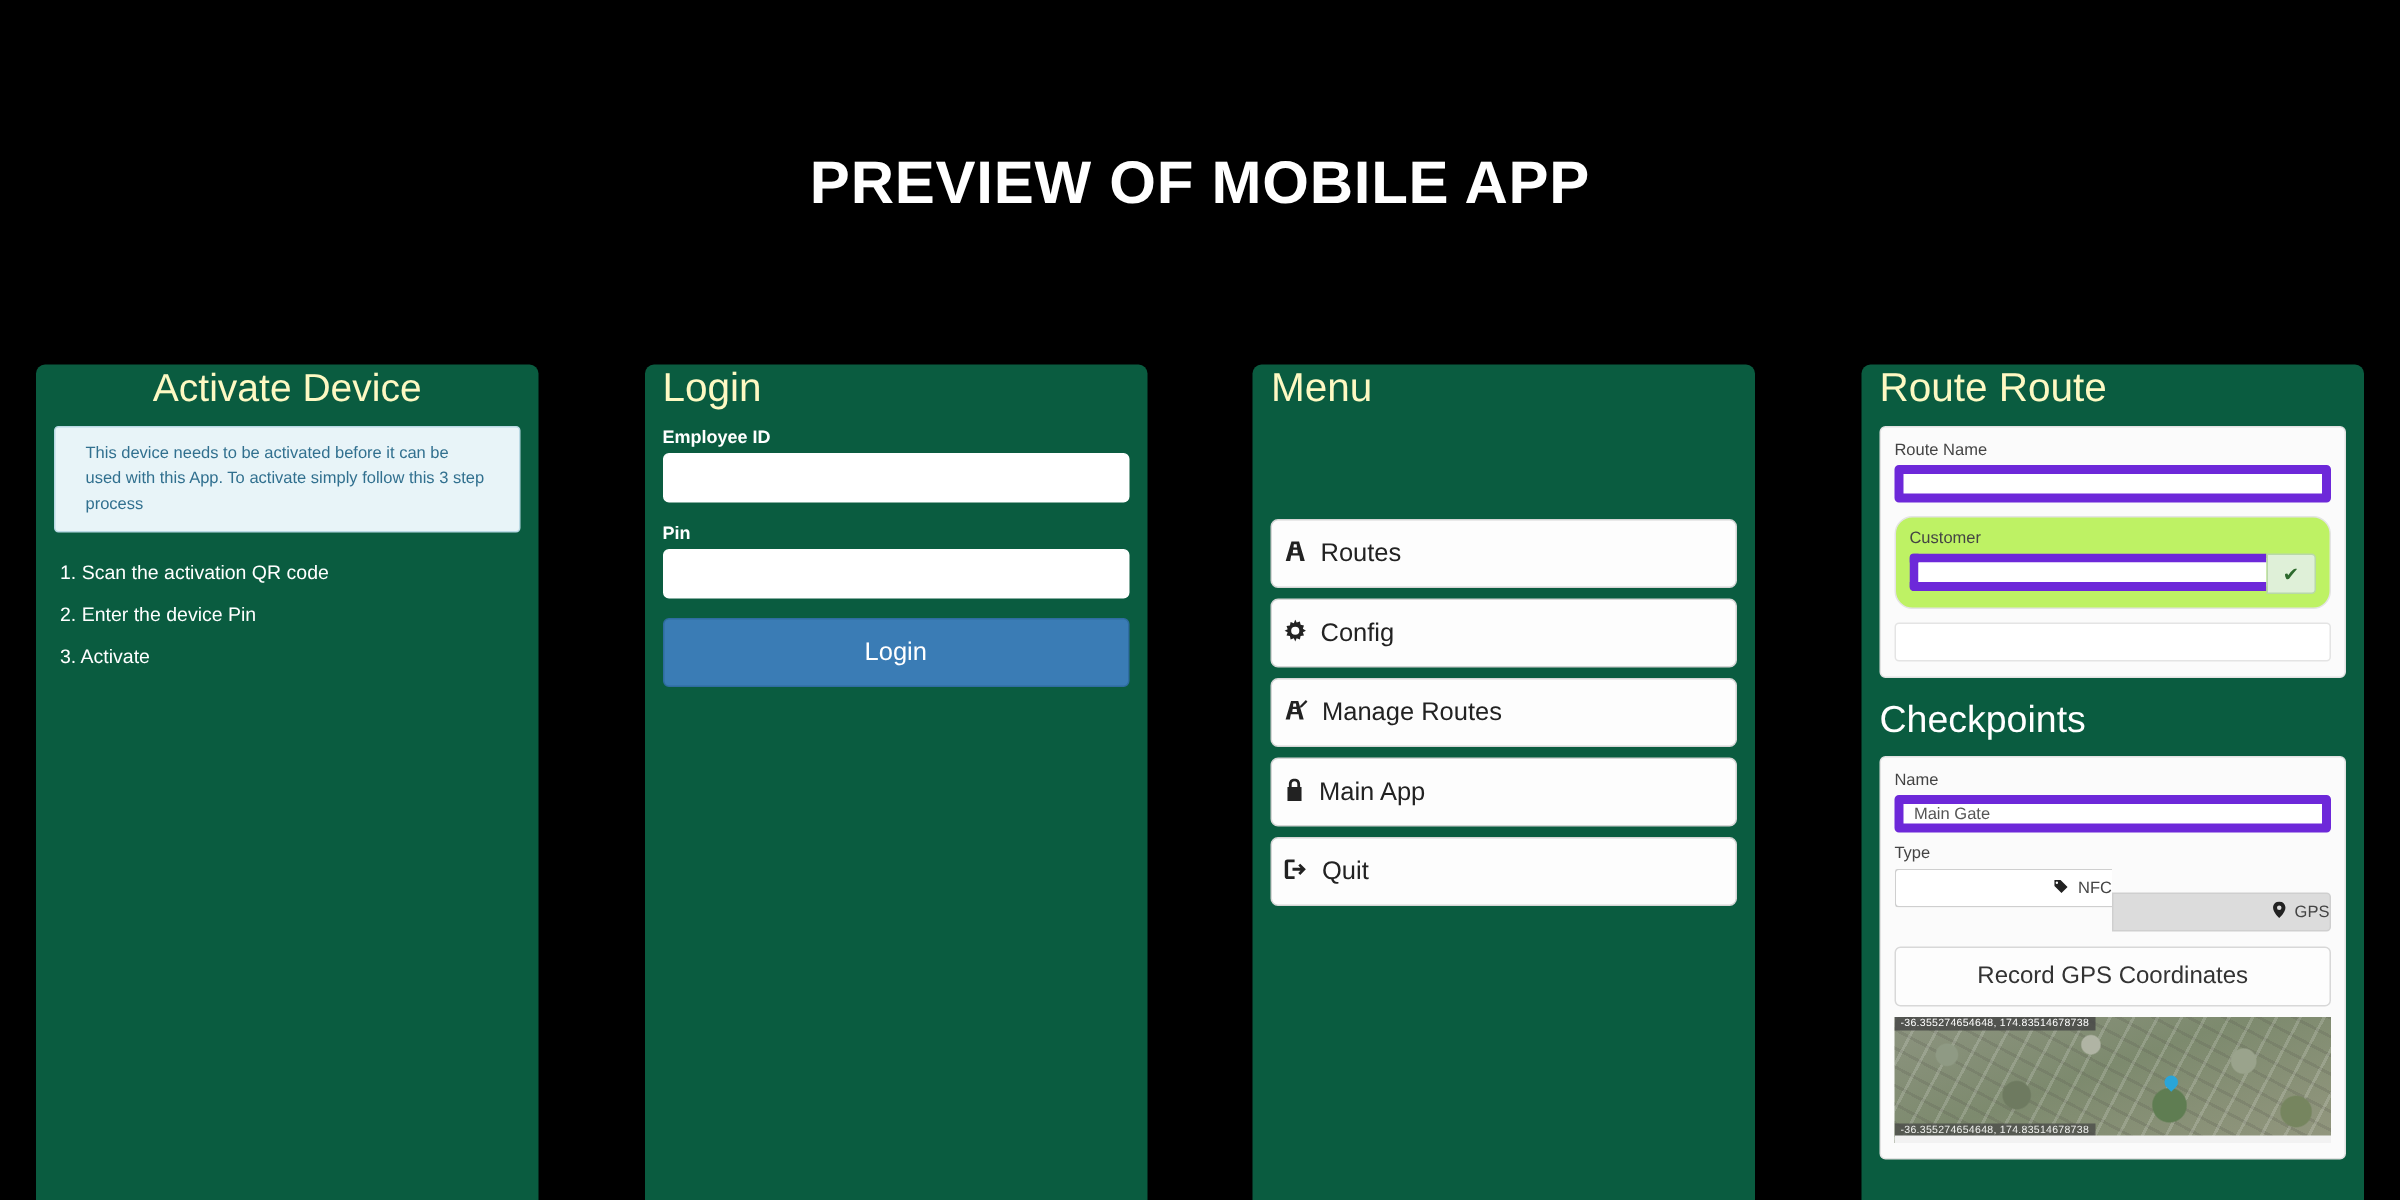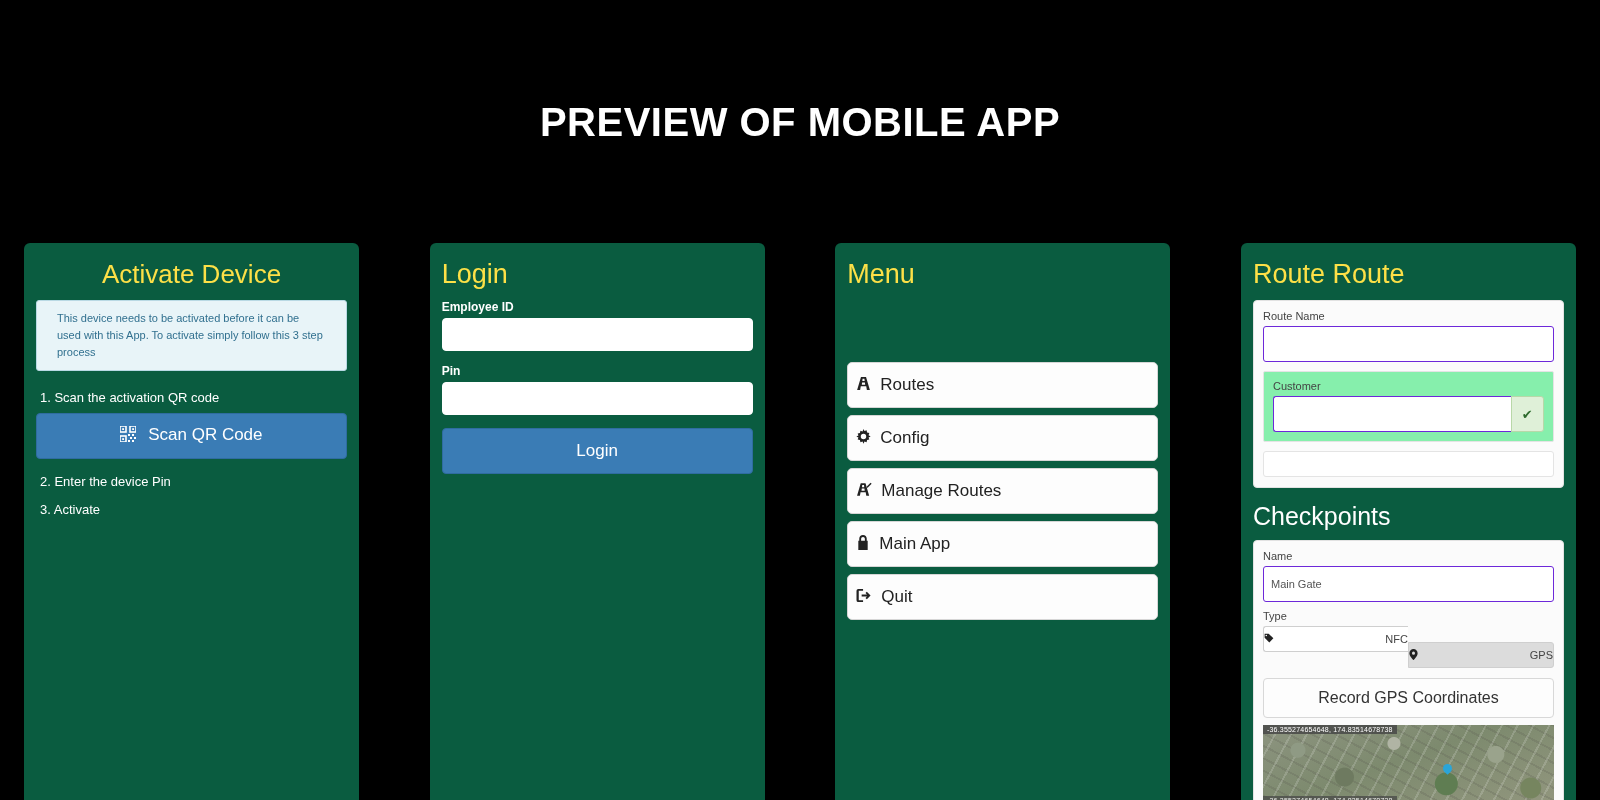--- a/index.html
+++ b/index.html
@@ -40,24 +40,24 @@
     width: 335px;
     background: #0a5c40;
     border-radius: 6px 6px 0 0;
     position: relative;
     overflow: hidden;
     padding: 0 12px;
   }
 
   
   .scr-title {
-    color: #fde047;
+    color: #fef9c3;
     font-size: 27px;
     font-weight: normal;
-    padding-top: 16px;
+    padding-top: 0;
     padding-bottom: 10px;
   }
   .scr-title.center { text-align: center; font-size: 26px; }
 
   
   .alert-info {
     background: #e8f4f8;
     border: 1px solid #b9d9e4;
     border-radius: 3px;
     color: #31708f;
@@ -144,38 +144,38 @@
 
   
   .card {
     background: #fbfbfb;
     border: 1px solid #e2e2e2;
     border-radius: 4px;
     padding: 9px 9px 10px 9px;
     margin-bottom: 12px;
   }
   .card-inner {
-    background: #86efac;
+    background: #bef264;
     border: 1px solid #e4e4e4;
-    border-radius: 2px;
+    border-radius: 12px;
     padding: 8px 9px 9px 9px;
     margin-top: 9px;
   }
   .lbl-dark {
     color: #444444;
     font-size: 11px;
     display: block;
     margin-bottom: 4px;
   }
   .inp-light {
     display: block;
     width: 100%;
-    height: 36px;
+    height: 25px;
     background: #ffffff;
-    border: 1px solid #6d28d9;
+    border: 6px solid #6d28d9;
     border-radius: 3px;
     font-size: 11px;
     font-family: "Liberation Sans", sans-serif;
     padding: 0 7px;
     color: #555;
   }
   .input-group { display: flex; }
   .input-group .inp-light {
     border-radius: 3px 0 0 3px;
     border-right: none;
@@ -201,21 +201,21 @@
   .scr-title2 {
     color: #ffffff;
     font-size: 25px;
     padding: 2px 0 9px 0;
   }
   .toggle-row { display: flex; margin-top: 2px; }
   .toggle-btn {
     flex: 1;
     display: flex;
     align-items: center;
-    justify-content: space-between;
+    justify-content: flex-end;
     gap: 6px;
     height: 26px;
     border: 1px solid #cfcfcf;
     font-size: 11px;
     color: #444444;
     font-family: "Liberation Sans", sans-serif;
     cursor: pointer;
     background: #ffffff;
   }
   .toggle-btn:first-child { border-radius: 3px 0 0 3px; border-right: none; }
@@ -291,38 +291,20 @@
 
 <div class="phones">
 
   <div class="phone">
     <div class="scr-title center">Activate Device</div>
 
     <div class="alert-info">This device needs to be activated before it can be used with this App. To activate simply follow this 3 step process</div>
 
     <div class="step-text">1. Scan the activation QR code</div>
 
-    <button class="btn-primary">
-      <span class="ico">
-        <svg width="16" height="16" viewBox="0 0 16 16" fill="#ffffff">
-          <rect x="0" y="0" width="6" height="6" fill="none" stroke="#fff" stroke-width="1.6"></rect>
-          <rect x="2.2" y="2.2" width="1.8" height="1.8"></rect>
-          <rect x="10" y="0" width="6" height="6" fill="none" stroke="#fff" stroke-width="1.6"></rect>
-          <rect x="12.2" y="2.2" width="1.8" height="1.8"></rect>
-          <rect x="0" y="10" width="6" height="6" fill="none" stroke="#fff" stroke-width="1.6"></rect>
-          <rect x="2.2" y="12.2" width="1.8" height="1.8"></rect>
-          <rect x="8" y="8" width="2" height="2"></rect>
-          <rect x="12" y="8" width="2" height="2"></rect>
-          <rect x="10" y="11" width="2" height="2"></rect>
-          <rect x="14" y="11" width="2" height="2"></rect>
-          <rect x="8" y="14" width="2" height="2"></rect>
-          <rect x="12" y="14" width="2" height="2"></rect>
-        </svg>
-      </span><span>Scan QR Code</span>
-    </button>
 
     <div class="step-text">2. Enter the device Pin</div>
     <div class="step-text">3. Activate</div>
   </div>
 
   <div class="phone">
     <div class="scr-title">Login</div>
 
     <label class="form-label">Employee ID</label>
     <input class="form-input" type="text" value="" style="">

